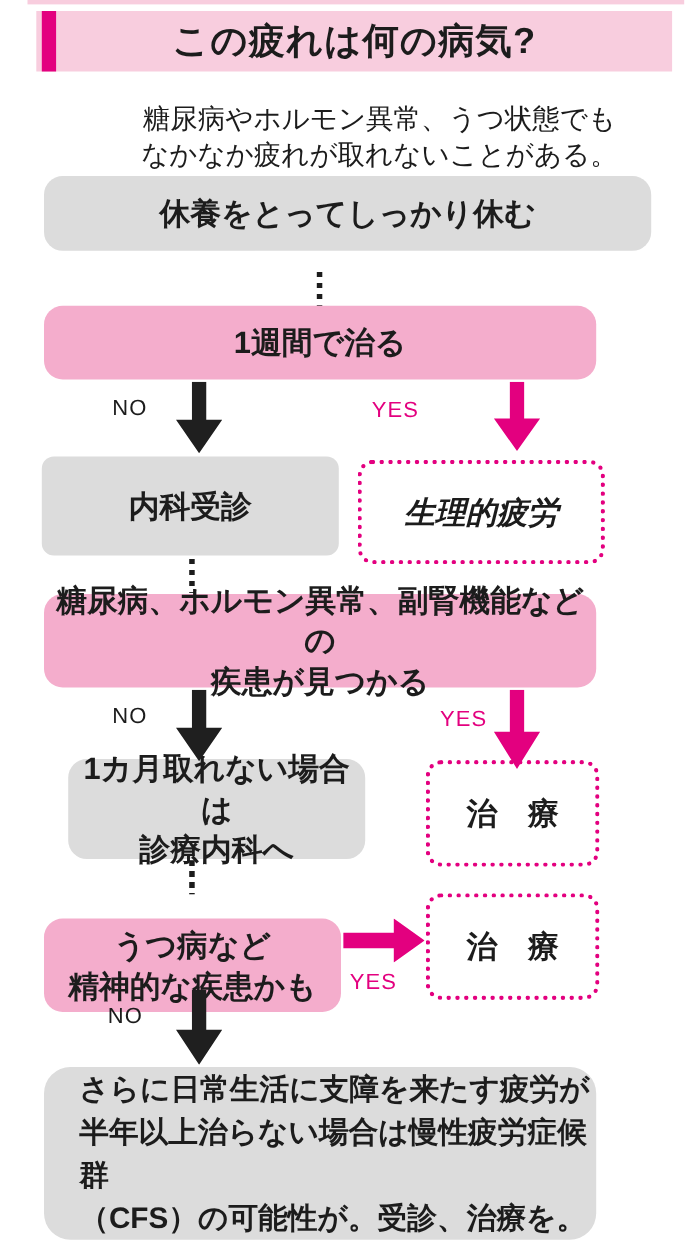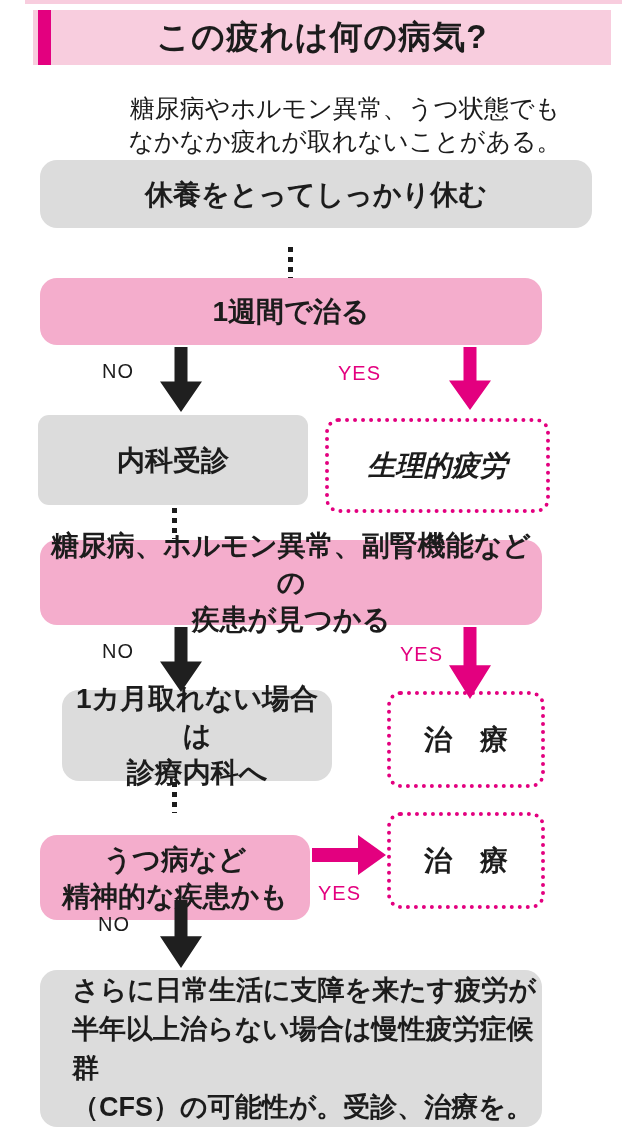--- a/index.html
+++ b/index.html
@@ -133,19 +133,19 @@
     <span>治　療</span>
   </div>
 
   <span class="abs flow-label no-label" style="left:98px;top:913px;">NO</span>
   <div class="abs arrow arrow-black" style="left:159px;top:900px;width:44px;height:68px;">
     <svg viewBox="0 0 44 64" preserveAspectRatio="none">
         <path d="M15.5,0 H28.5 V34 H43 L22,64 L1,34 H15.5 Z"></path>
       </svg>
   </div>
 
-  <div class="abs node gray-node" style="left:40px;top:970px;width:502px;height:157px;align-items:flex-start;text-align:left;padding-left:32px;box-sizing:border-box;font-size:27px;line-height:39px;">
+  <div class="abs node gray-node" style="left:40px;top:970px;width:502px;height:157px;align-items:flex-start;text-align:left;padding-left:32px;box-sizing:border-box;font-size:27px;line-height:39px;border-radius:24px;">
     <span>さらに日常生活に支障を来たす疲労が</span>
     <span>半年以上治らない場合は慢性疲労症候群</span>
     <span>（CFS）の可能性が。受診、治療を。</span>
   </div>
 
 </div>
 
 </body></html>

